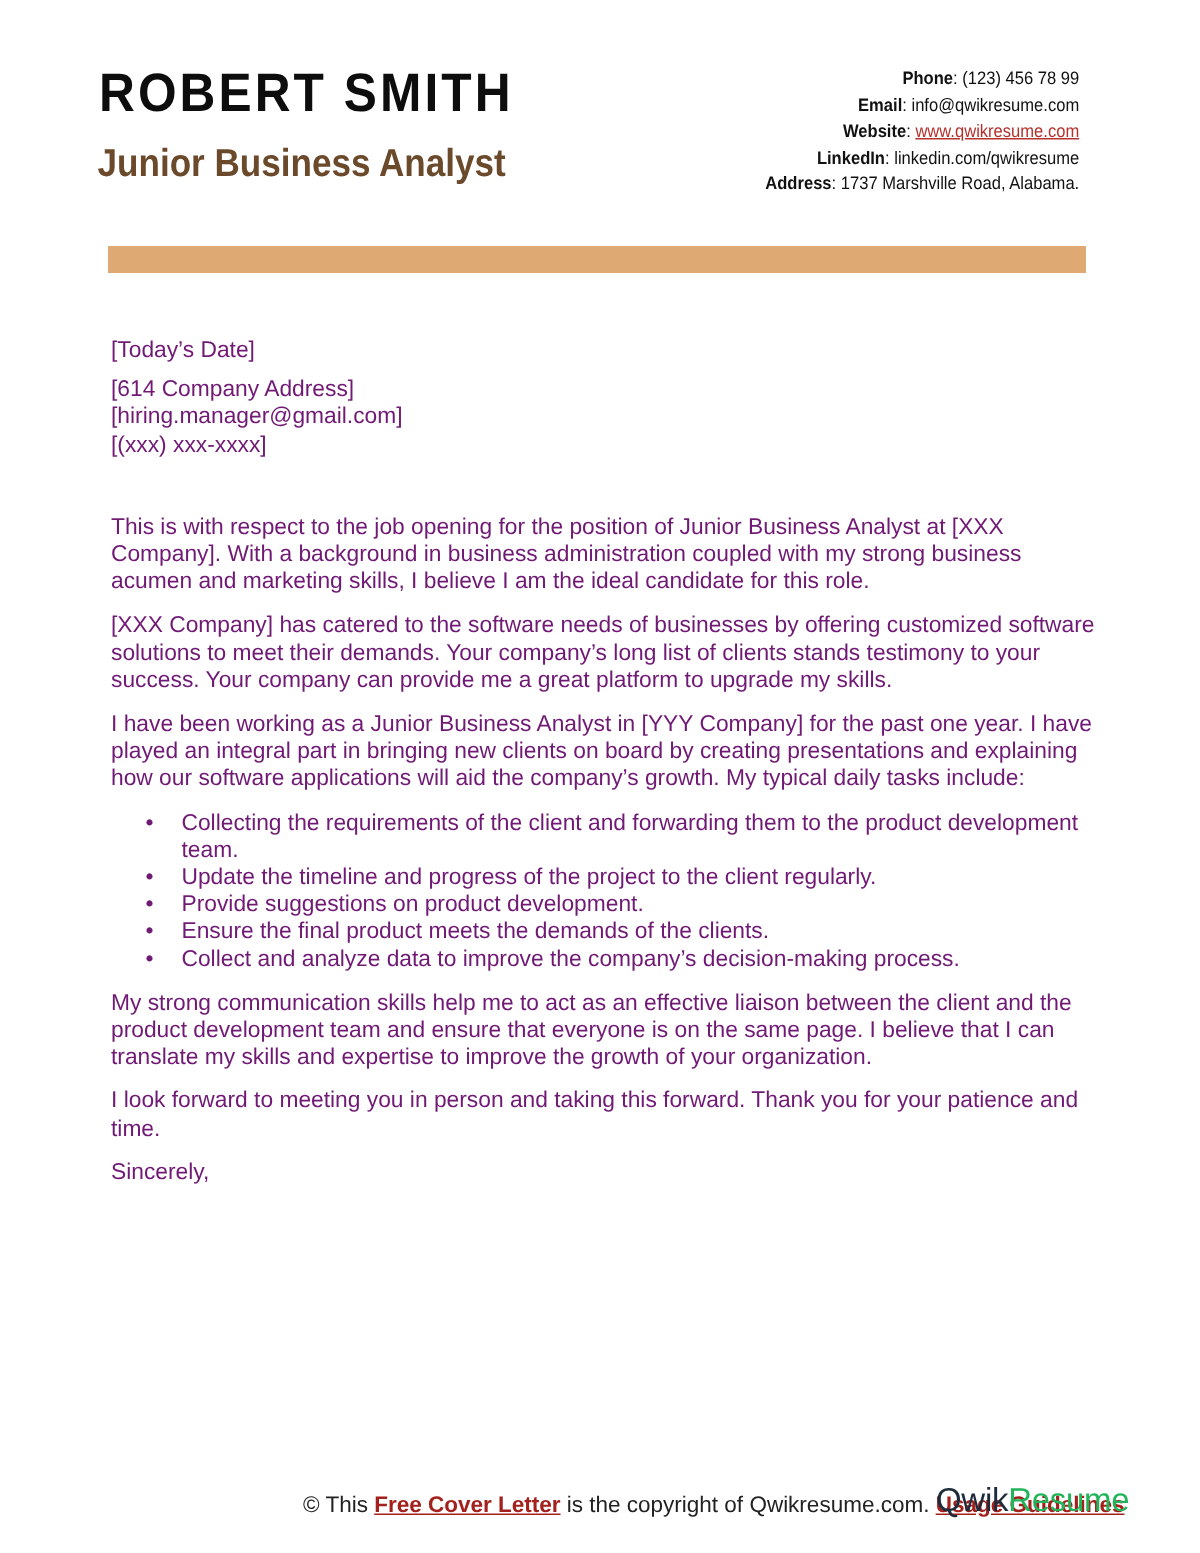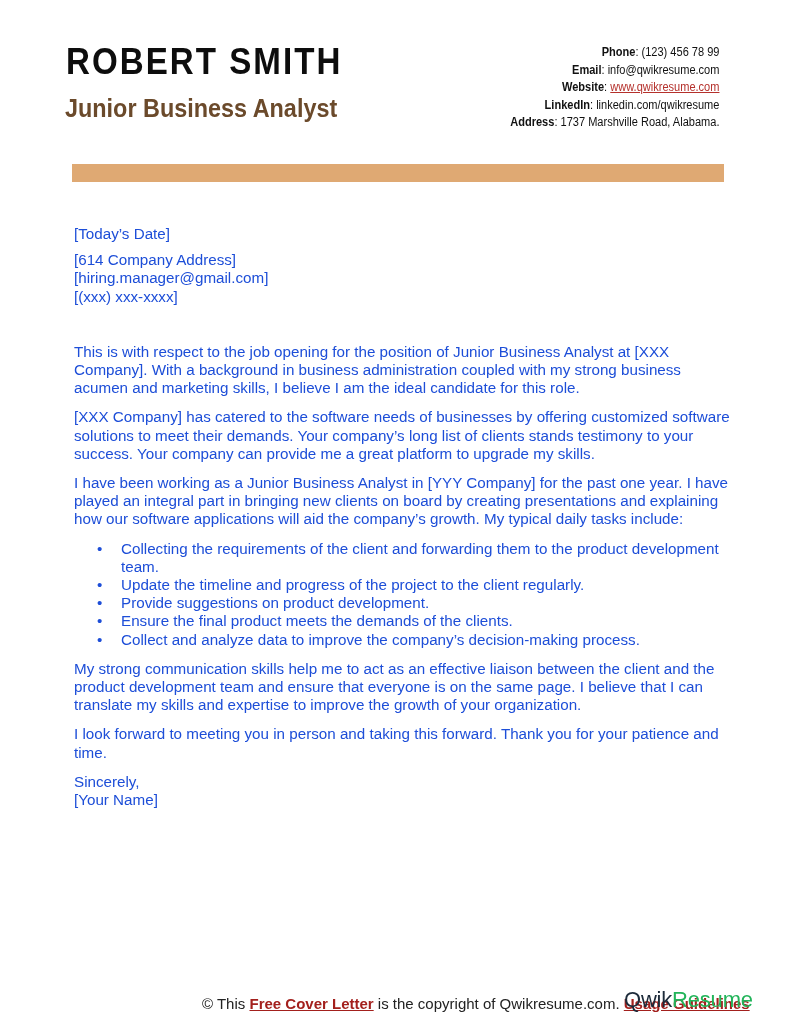--- a/index.html
+++ b/index.html
@@ -4,21 +4,21 @@
 <style>
   html, body { margin: 0; padding: 0; background: #ffffff; }
   body { width: 800px; height: 1035px; position: relative; overflow: hidden; font-family: "Liberation Sans", sans-serif; color: #111; }
   .name { position: absolute; left: 66px; top: 44px; font-size: 36px; font-weight: bold; letter-spacing: 2.2px; color: #0d0d0d; line-height: 1; transform: scaleX(0.92); transform-origin: left; }
   .jobtitle { position: absolute; left: 65px; top: 95px; font-size: 26px; font-weight: bold; color: #6b4a2b; line-height: 1; transform: scaleX(0.9); transform-origin: left; }
   .contact { position: absolute; right: 81px; top: 44px; text-align: right; font-size: 12px; line-height: 17.5px; color: #111; transform: scaleX(0.92); transform-origin: right; }
   .contact .row { white-space: nowrap; }
   .contact b { font-weight: bold; }
   .contact a { color: #b5312c; text-decoration: underline; }
   .bar { position: absolute; left: 72px; top: 164px; width: 652px; height: 18px; background: #dfa973; }
-  .body-text { position: absolute; left: 74px; top: 225px; width: 660px; font-size: 15.2px; line-height: 18.2px; color: #1d4ed8; }
+  .body-text { position: absolute; left: 74px; top: 225px; width: 660px; font-size: 15.2px; line-height: 18.2px; color: #701a75; }
   .body-text p { margin: 0; }
   .gap-s { height: 8px; }
   .gap-m { height: 11px; }
   .gap-l { height: 29px; }
   ul.tasks { margin: 0; padding: 0; list-style: none; }
   ul.tasks li { position: relative; padding-left: 47px; }
   ul.tasks li .bullet { position: absolute; left: 23px; top: 0; }
   .footer { position: absolute; left: 186px; top: 995px; font-size: 15px; color: #222; white-space: nowrap; margin-left: 16px; }
   .footer a { color: #a3201d; font-weight: bold; text-decoration: underline; }
   .logo { position: absolute; left: 624px; top: 989px; font-size: 22px; font-weight: normal; line-height: 1; letter-spacing: -0.2px; }
@@ -61,21 +61,20 @@
     <li><span class="bullet">•</span><span>Provide suggestions on product development.</span></li>
     <li><span class="bullet">•</span><span>Ensure the final product meets the demands of the clients.</span></li>
     <li><span class="bullet">•</span><span>Collect and analyze data to improve the company’s decision-making process.</span></li>
   </ul>
   <div class="gap-m"></div>
   <p>My strong communication skills help me to act as an effective liaison between the client and the product development team and ensure that everyone is on the same page. I believe that I can translate my skills and expertise to improve the growth of your organization.</p>
   <div class="gap-m"></div>
   <p>I look forward to meeting you in person and taking this forward. Thank you for your patience and time.</p>
   <div class="gap-m"></div>
   <p>Sincerely,</p>
-  <p>[Your Name]</p>
 </div>
 
 <div class="footer">
   <span>© This </span><a>Free Cover Letter</a><span> is the copyright of Qwikresume.com. </span><a>Usage Guidelines</a>
 </div>
 
 <div class="logo">
   <span class="q">Qwik</span><span class="r">Resume</span>
 </div>
 

